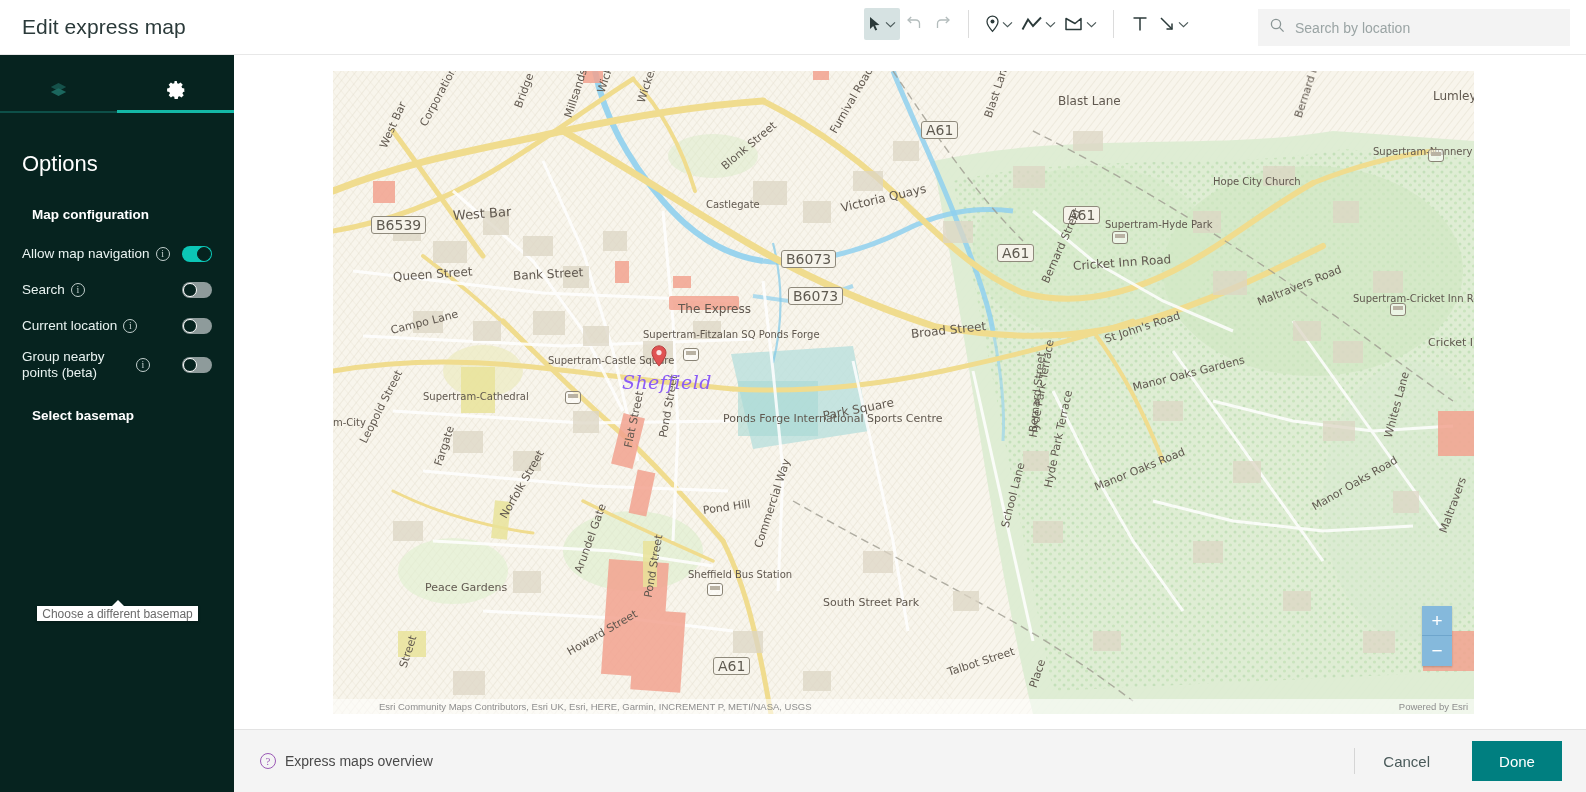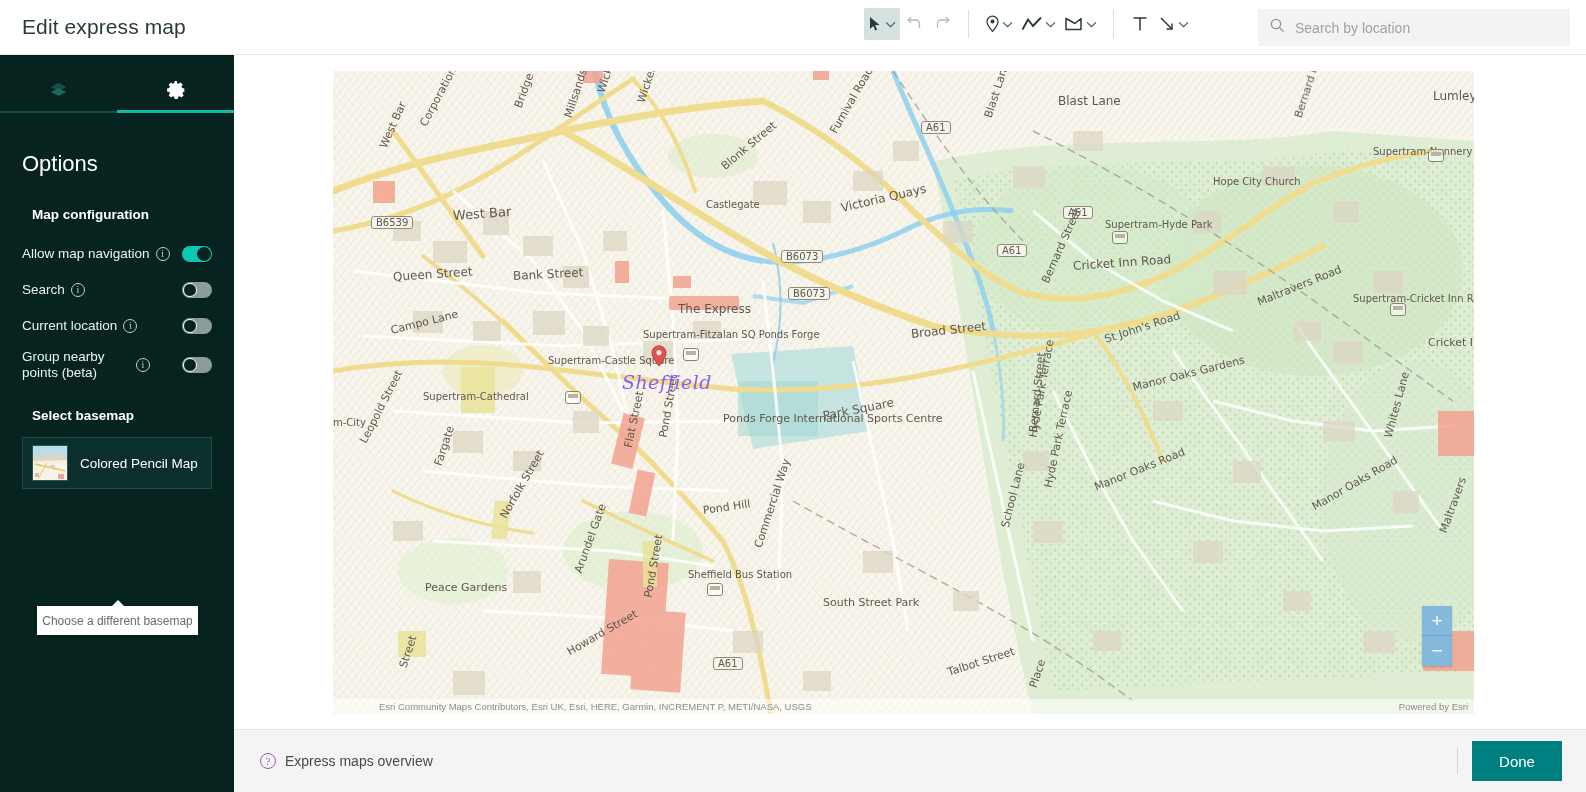--- a/index.html
+++ b/index.html
@@ -101,21 +101,21 @@
     display: flex; align-items: center; gap: 12px; padding-left: 9px;
     cursor: pointer;
   }
   .basemap-thumb {
     width: 36px; height: 36px; flex: none; overflow: hidden;
     border: 1px solid #2d534d; position: relative; background:#f2ece0;
   }
   .basemap-name { font-size: 13.5px; color: #ffffff; }
 
   .tooltip {
-    position: absolute; left: 37px; top: 551px; width: 161px; height: 29px;
+    position: absolute; left: 37px; top: 551px; width: 161px; height: 15px;
     background: #ffffff; color: #6a6a6a; font-size: 12px;
     display: flex; align-items: center; justify-content: center;
     box-shadow: 0 1px 3px rgba(0,0,0,.3);
   }
   .tooltip .arrow {
     position: absolute; top: -6px; left: 50%; margin-left: -6px;
     width: 0; height: 0; border-left: 6px solid transparent;
     border-right: 6px solid transparent; border-bottom: 6px solid #ffffff;
   }
 
@@ -128,21 +128,21 @@
     position: absolute; left: 99px; top: 16px; width: 1141px; height: 643px;
     overflow: hidden; background: #f7f4ec;
   }
   .map-tiles { position: absolute; inset: 0; }
   .map-label {
     position: absolute; font-family: "DejaVu Sans", sans-serif;
     color: #60584f; white-space: nowrap; pointer-events: none;
   }
   .shield {
     position: absolute; background: #f6f3ea; border: 1px solid #8f8a7c;
-    border-radius: 3px; padding: 0px 4px; font-size: 10px; color: #5f5a50;
+    border-radius: 3px; padding: 0px 4px; font-size: 14px; color: #5f5a50;
     font-family: "DejaVu Sans", sans-serif;
   }
   .tram-icon {
     position: absolute; width: 16px; height: 13px; border: 1.3px solid #8a8476;
     border-radius: 3px; background: rgba(255,255,255,.55);
   }
   .tram-icon:after {
     content:""; position:absolute; left:2px; top:2px; right:2px; height:4px;
     background: #b9b2a3;
   }
@@ -365,36 +365,20 @@
         <span class="info-icon">i</span>
         <span class="spacer"></span>
         <span class="toggle">
             <span class="knob"></span>
           </span>
       </div>
     </div>
 
     <div class="section-label" style="margin-top:22px;">Select basemap</div>
 
-    <div class="basemap-card">
-      <div class="basemap-thumb">
-        <svg width="34" height="34" viewBox="0 0 34 34">
-          <rect width="34" height="34" fill="#f4efe3"></rect>
-          <path d="M0 0 H34 V11 H0 Z" fill="#bcdcee"></path>
-          <path d="M0 9 C8 11 18 7 34 10 L34 14 L0 15 Z" fill="#ddd6c3"></path>
-          <path d="M0 16 H34 V34 H0 Z" fill="#f6f2e6"></path>
-          <path d="M2 18 L32 25" stroke="#e3c96a" stroke-width="1.3" fill="none"></path>
-          <path d="M5 33 L14 17" stroke="#e3c96a" stroke-width="1" fill="none"></path>
-          <rect x="2" y="27" width="4" height="4" fill="#e0b7ad"></rect>
-          <rect x="25" y="28" width="6" height="5" fill="#e8a39a"></rect>
-          <rect x="17" y="19" width="5" height="3" fill="#d8d1bc"></rect>
-        </svg>
-      </div>
-      <div class="basemap-name">Colored Pencil Map</div>
-    </div>
 
     <div class="tooltip">
       <div class="arrow"></div>
       <span>Choose a different basemap</span>
     </div>
   </div>
 
   <div class="mapstage">
     <div class="map">
       <div class="map-tiles">
@@ -655,16 +639,17 @@
     </div>
   </div>
 
   <div class="footer">
     <div class="footer-link">
       <span class="q-icon">?</span>
       <span>Express maps overview</span>
     </div>
     <div class="footer-right">
       <div class="footer-divider"></div>
+      <button class="btn-cancel">Cancel</button>
       <button class="btn-done">Done</button>
     </div>
   </div>
 </div>
 
 </body></html>

